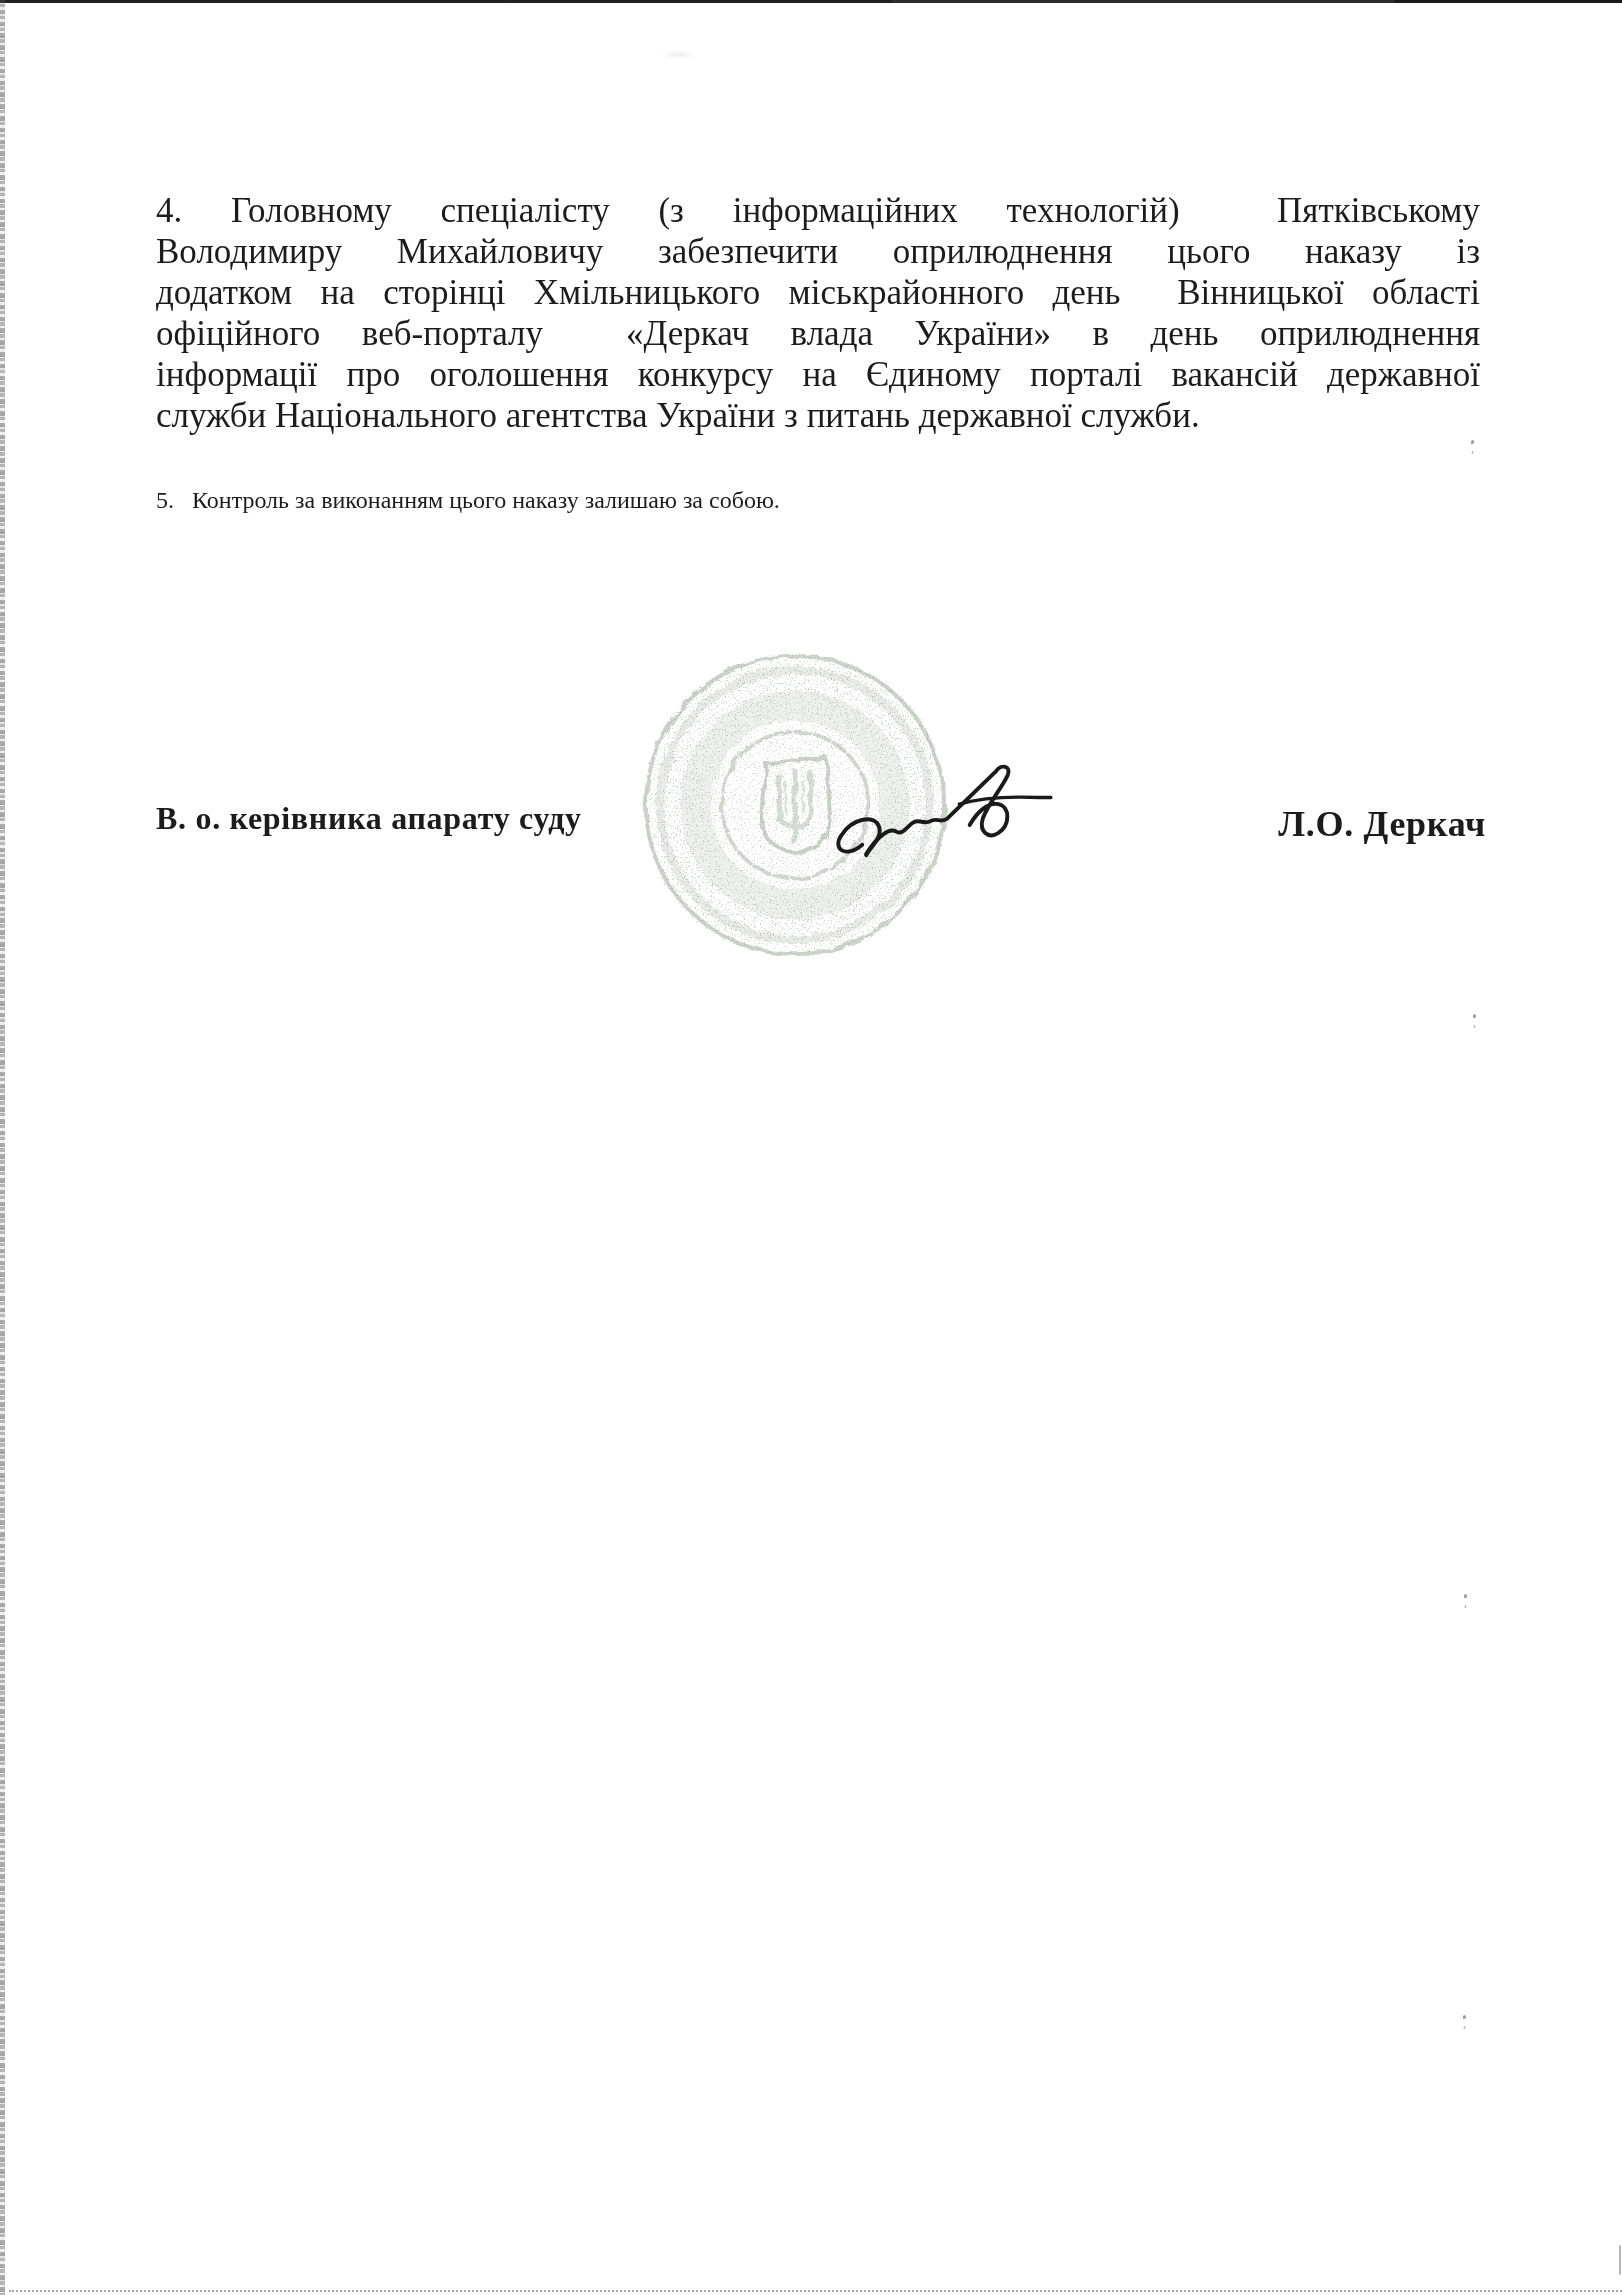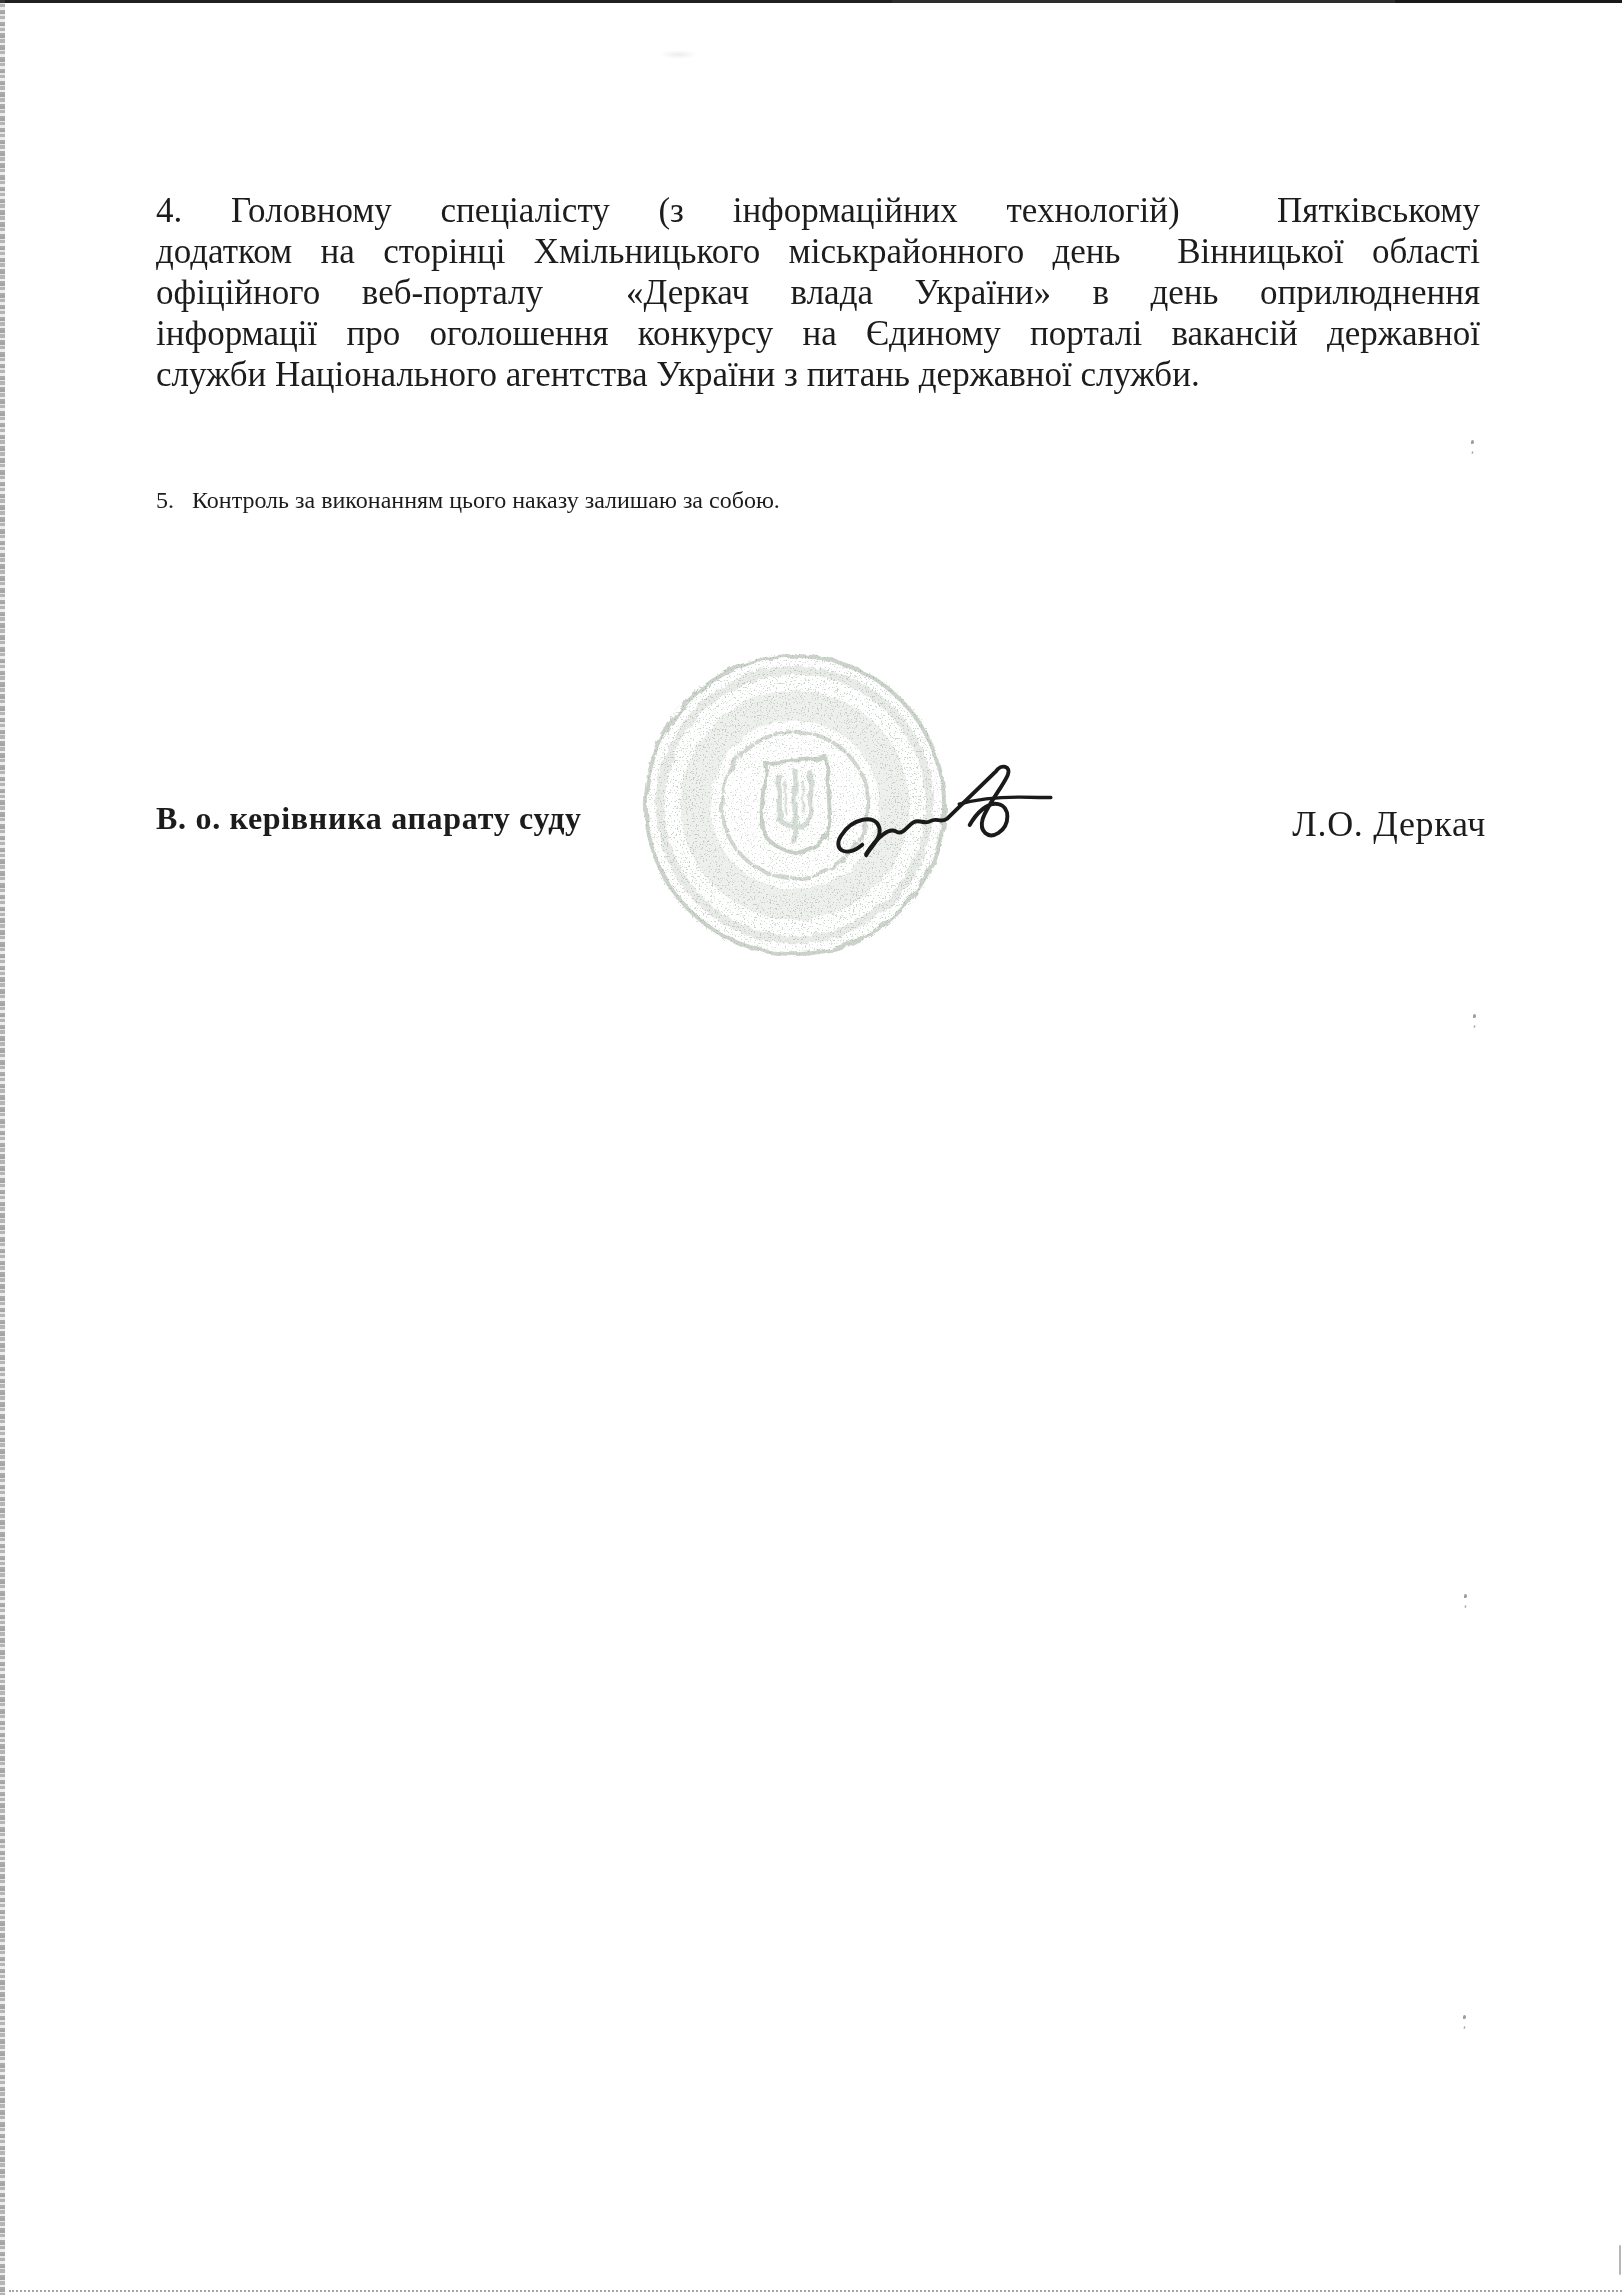--- a/index.html
+++ b/index.html
@@ -55,21 +55,21 @@
     font-size:24px;line-height:41px;white-space:pre-wrap;
   }
   
   .sig-title{
     position:absolute;left:156px;top:800px;
     font-size:32px;font-weight:bold;letter-spacing:0.7px;white-space:pre;
     z-index:3;
   }
   .sig-name{
     position:absolute;right:136px;top:803px;
-    font-size:36px;font-weight:normal;letter-spacing:0.7px;white-space:pre;
+    font-size:36px;font-weight:bold;letter-spacing:0.7px;white-space:pre;
     z-index:3;
   }
   .seal{position:absolute;left:638px;top:648px;z-index:1;}
   .signature{position:absolute;left:832px;top:732px;z-index:2;}
 </style>
 </head>
 <body>
 
 <div class="page">
 
@@ -78,20 +78,21 @@
   <div class="edge-bottom"></div>
   <div class="edge-right-dash"></div>
   <div class="ink-speck speck-1"></div>
   <div class="ink-speck speck-2"></div>
   <div class="ink-speck speck-3"></div>
   <div class="ink-speck speck-4"></div>
   <div class="smudge"></div>
 
   <div class="p4">
     <div class="jline">4. Головному спеціалісту (з інформаційних технологій)  Пятківському</div>
+    <div class="jline">Володимиру Михайловичу забезпечити оприлюднення цього наказу із</div>
     <div class="jline">додатком на сторінці Хмільницького міськрайонного день  Вінницької області</div>
     <div class="jline">офіційного веб-порталу  «Деркач влада України» в день оприлюднення</div>
     <div class="jline">інформації про оголошення конкурсу на Єдиному порталі вакансій державної</div>
     <div class="jline last">служби Національного агентства України з питань державної служби.</div>
   </div>
 
   <div class="p5">5.   Контроль за виконанням цього наказу залишаю за собою.</div>
 
   <div class="sig-title">В. о. керівника апарату суду</div>
   <div class="sig-name">Л.О. Деркач</div>

